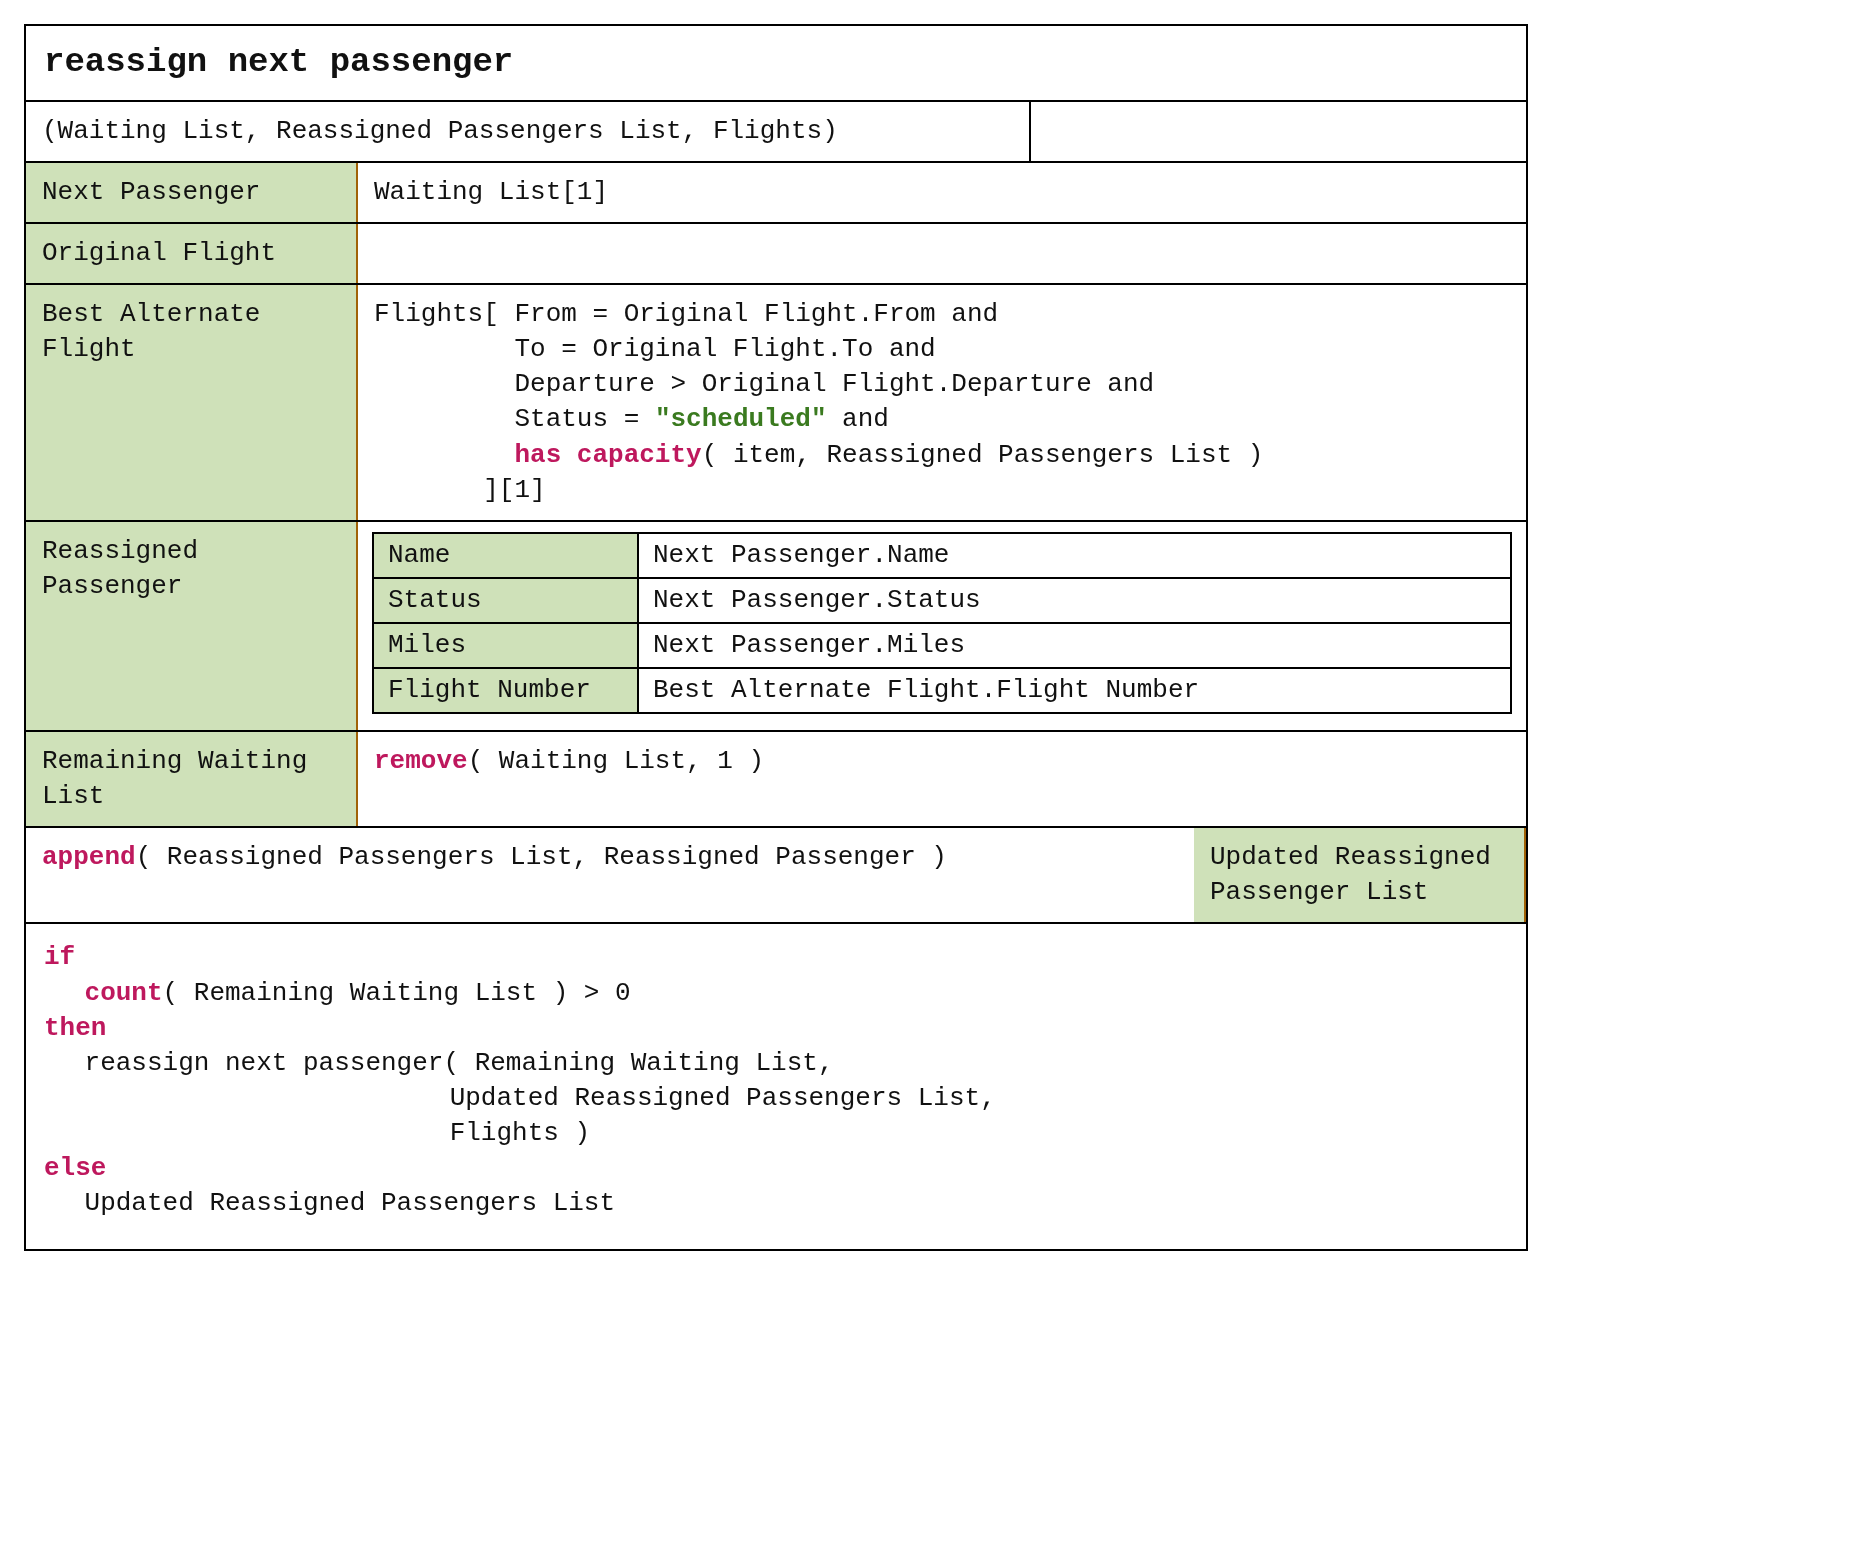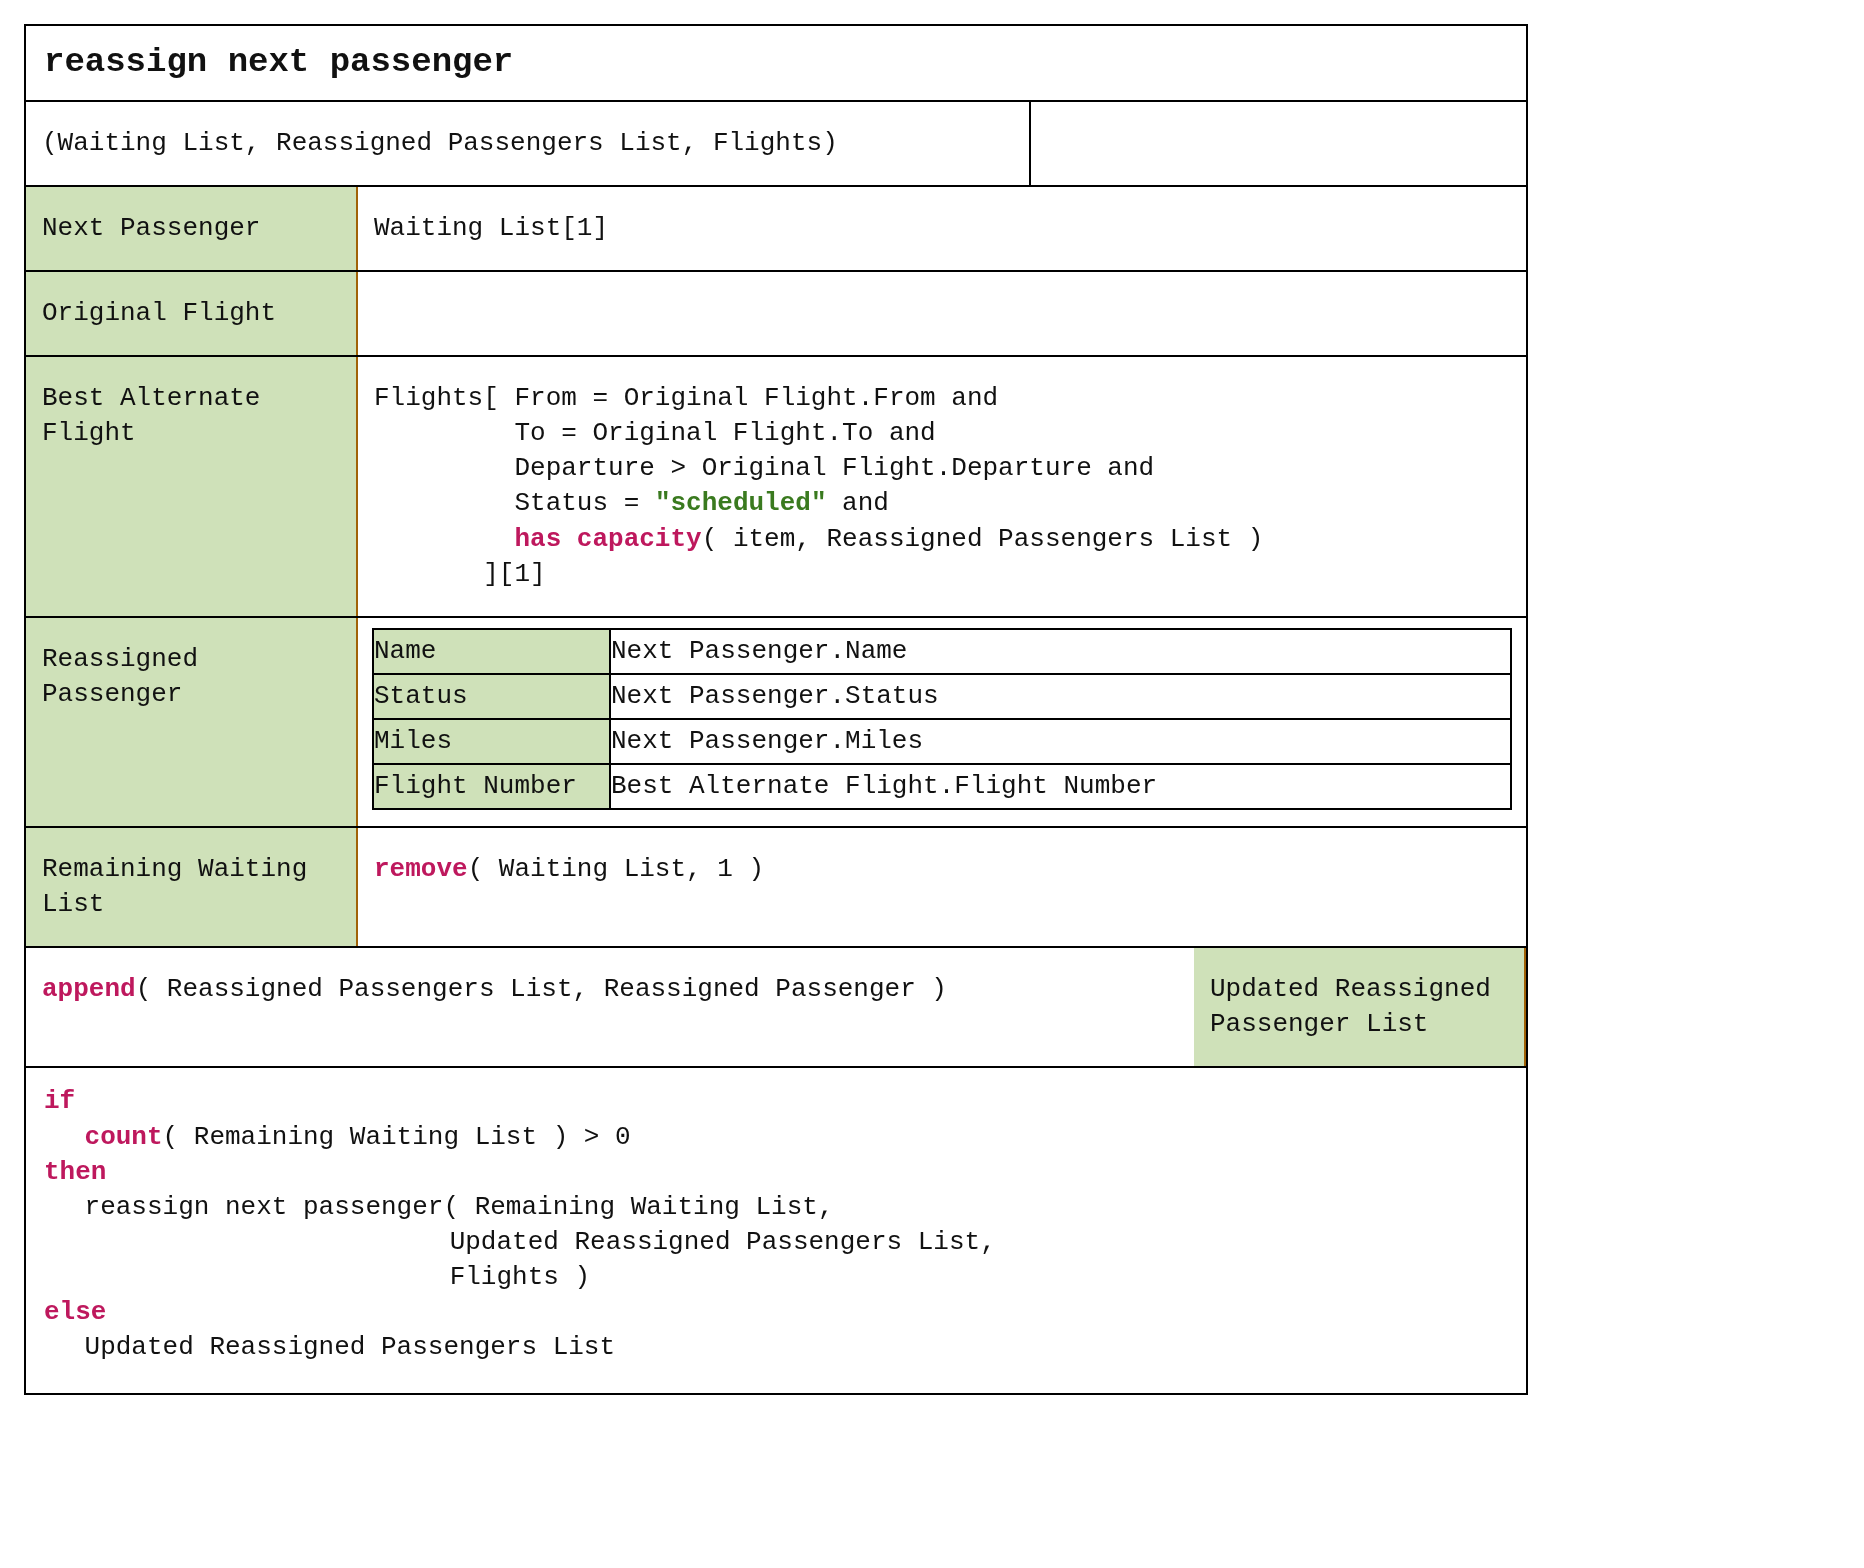--- a/index.html
+++ b/index.html
@@ -19,21 +19,21 @@
     border: 2px solid #000;
     border-collapse: collapse;
   }
   .row {
     border-top: 2px solid #000;
     display: flex;
     align-items: stretch;
   }
   .row:first-child { border-top: none; }
   .cell {
-    padding: 24px 16px;
+    padding: 12px 16px;
     box-sizing: border-box;
   }
   .title-cell {
     width: 100%;
     font-weight: bold;
     font-size: 34px;
     padding: 14px 18px;
   }
   .params-row .params-cell {
     width: 67%;
@@ -60,21 +60,21 @@
   .str { color: #3a7a1f; font-weight: bold; }
 
   
   .inner-table {
     border: 2px solid #000;
     border-collapse: collapse;
     width: 100%;
   }
   .inner-table td {
     border-top: 2px solid #000;
-    padding: 4px 0;
+    padding: 4px 14px;
     font-family: inherit;
     font-size: 26px;
   }
   .inner-table tr:first-child td { border-top: none; }
   .inner-table td.ilabel {
     width: 235px;
     background: #cfe1b9;
     border-right: 2px solid #000;
   }
   .logic-cell {

